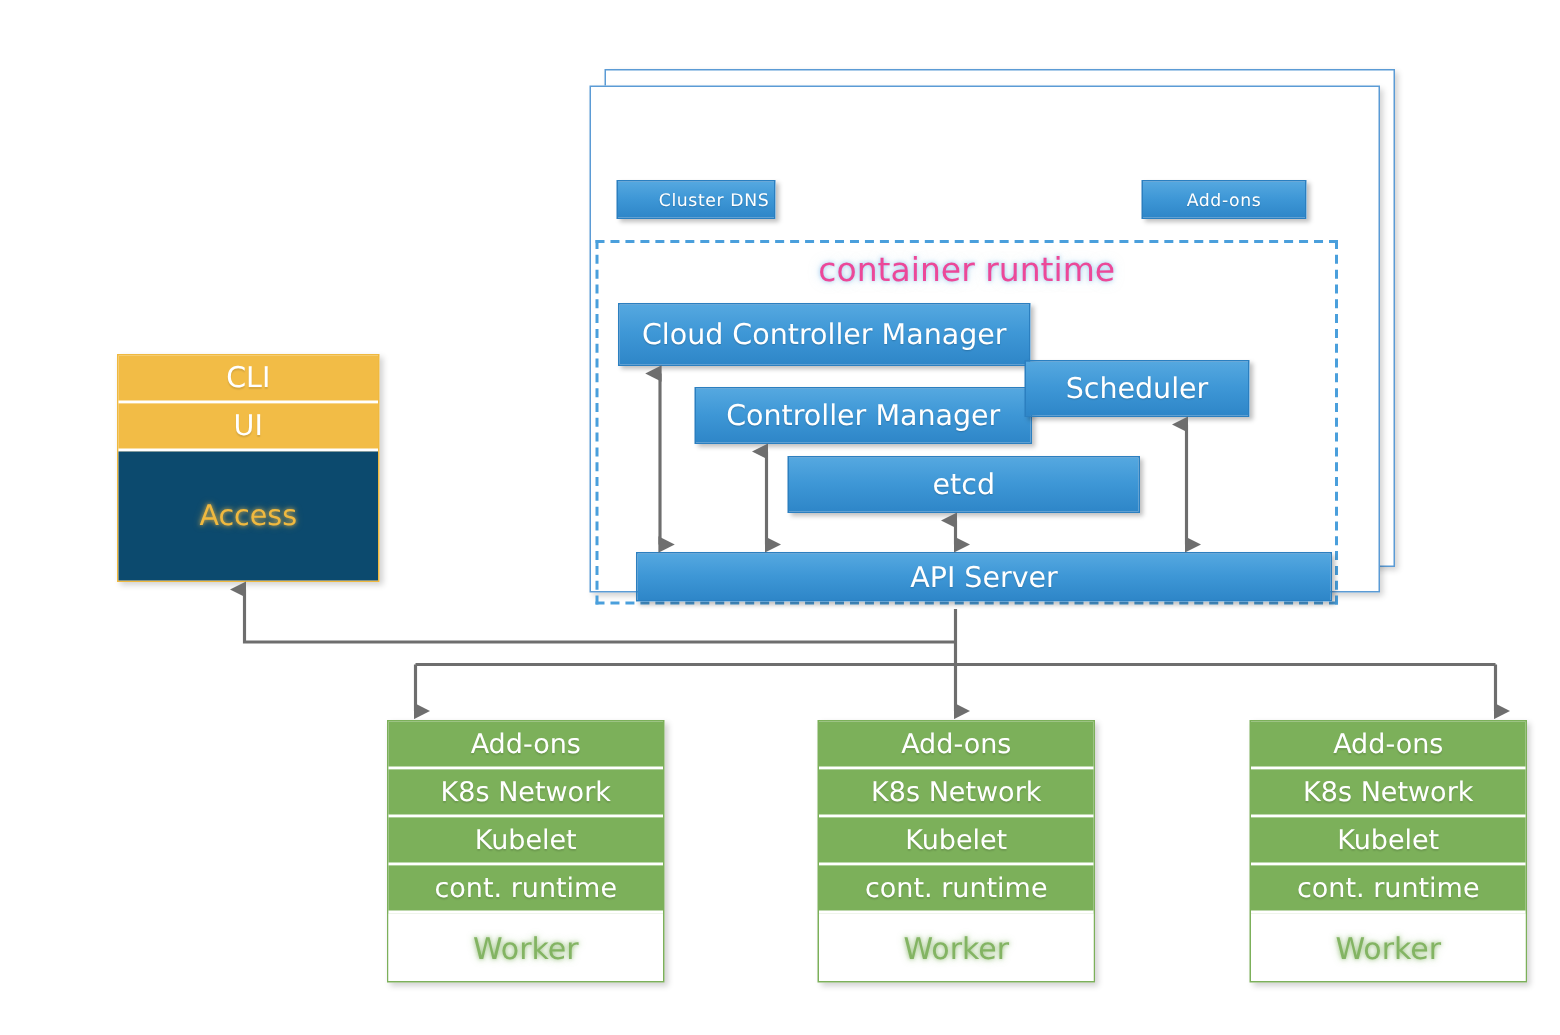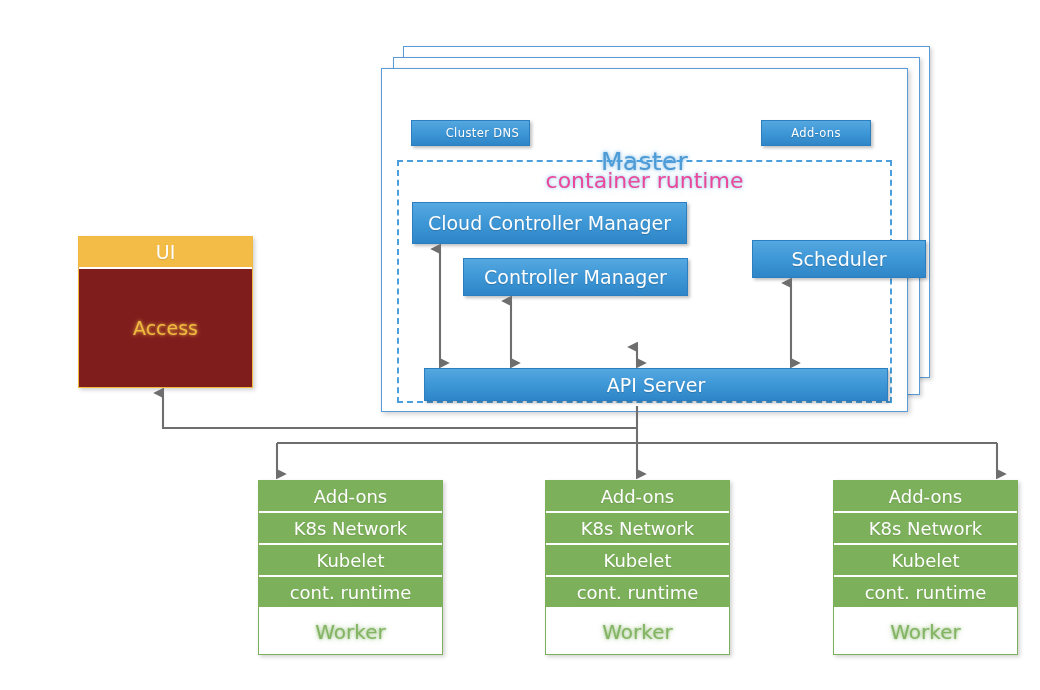--- a/index.html
+++ b/index.html
@@ -96,21 +96,21 @@
     background: #F2BC46;
     color: #ffffff;
     font-size: 19px;
     display: flex;
     align-items: center;
     justify-content: center;
     border-bottom: 2px solid #ffffff;
     text-shadow: 0 1px 1px rgba(0,0,0,0.12);
   }
   .access-foot {
-    background: #7f1d1d;
+    background: #0c4a6e;
     color: #F0B93F;
     font-size: 19px;
     display: flex;
     align-items: center;
     justify-content: center;
     text-shadow: 0 0 3px rgba(242,188,70,0.8), 0 0 6px rgba(242,188,70,0.45);
     flex: 1 1 auto;
   }
 
   
@@ -147,53 +147,55 @@
   #wires { position: absolute; left: 0; top: 0; width: 1040px; height: 690px; pointer-events: none; }
 </style>
 </head>
 <body>
 
 <div id="canvas">
 
   <div class="master-shadow" style="left:403px; top:46px; width:527px; height:332px;"></div>
   <div class="master-shadow" style="left:393px; top:57px; width:527px; height:338px;"></div>
 
-  <div class="master-panel" style="left:381px; top:68px; width:527px; height:344px;">
-
-    <div class="master-title">Master</div>
-  </div>
-
-  <div class="blue-box badge" style="left:411px; top:120px; width:119px; height:26px;padding-left:24px;">
+
+  <div class="blue-box badge" style="left:411px; top:120px; width:106px; height:26px;padding-left:24px;">
     <span>Cluster DNS</span>
   </div>
   <div class="blue-box badge" style="left:761px; top:120px; width:110px; height:26px;">
     <span>Add-ons</span>
   </div>
 
   <div class="runtime-box" style="left:397px; top:160px; width:495px; height:243px;"></div>
   <div class="runtime-title" style="left:397px; top:168px; width:495px;">container runtime</div>
 
   <div class="blue-box big" style="left:412px; top:202px; width:275px; height:42px;">
     <span>Cloud Controller Manager</span>
   </div>
 
   <div class="blue-box big" style="left:463px; top:258px; width:225px; height:38px;">
     <span>Controller Manager</span>
   </div>
 
-  <div class="blue-box big" style="left:752px; top:240px; width:174px; height:38px;">
+  <div class="blue-box big" style="left:683px; top:240px; width:150px; height:38px;">
     <span>Scheduler</span>
   </div>
 
+  <div class="blue-box big" style="left:525px; top:304px; width:235px; height:38px;">
+    <span>etcd</span>
+  </div>
 
   <div class="blue-box big" style="left:424px; top:368px; width:464px; height:33px;align-items:center;">
     <span>API Server</span>
   </div>
 
   <div class="access-wrap" style="left:78px; top:236px; width:175px; height:152px;">
+    <div class="access-row" style="height:30px;">
+      <span>CLI</span>
+    </div>
     <div class="access-row" style="height:30px;">
       <span>UI</span>
     </div>
     <div class="access-foot">
       <span>Access</span>
     </div>
   </div>
 
   <div class="worker-wrap" style="left:258px; top:480px; width:185px; height:175px;">
     <div class="worker-row" style="height:30px;">

